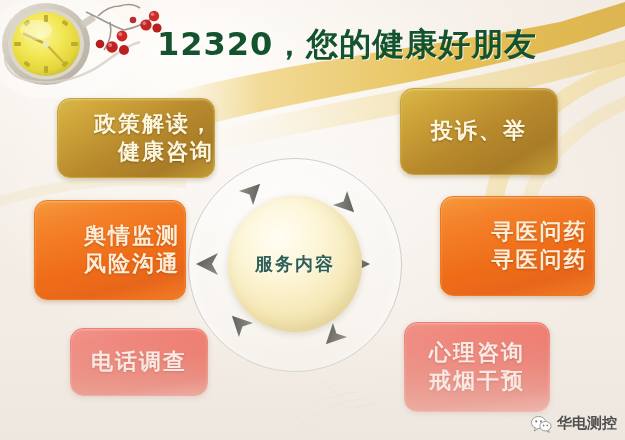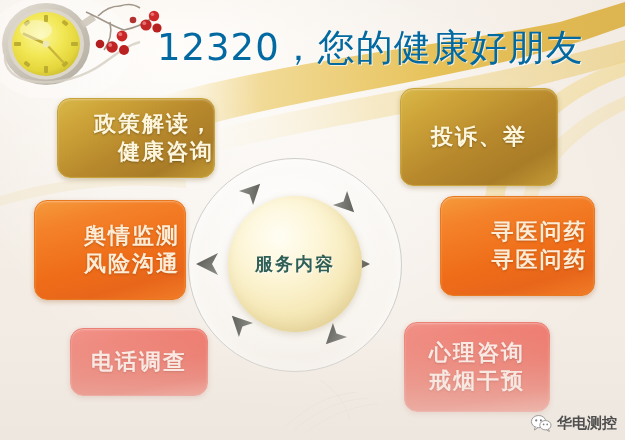--- a/index.html
+++ b/index.html
@@ -60,24 +60,24 @@
     left: 0; top: 0;
     width: 175px; height: 98px;
     pointer-events: none;
   }
 
   
   .title {
     position: absolute;
     left: 157px;
     top: 23px;
-    font-size: 37px;
-    font-weight: normal;
+    font-size: 32px;
+    font-weight: bold;
     letter-spacing: 1px;
-    color: #0369a1;
+    color: #14532d;
     text-shadow: 1px 1px 0 rgba(255,255,255,.7);
     white-space: nowrap;
   }
 
   
   .ring {
     position: absolute;
     left: 188px;
     top: 158px;
     width: 212px;
@@ -167,21 +167,21 @@
     color: #fde9e4;
     text-shadow: 0 1px 2px rgba(150,55,45,.45);
   }
 
   
   .watermark {
     position: absolute;
     right: 8px;
     bottom: 7px;
     display: flex;
-    align-items: flex-start;
+    align-items: flex-end;
     gap: 5px;
   }
   .wechat-badge {
     width: 22px;
     height: 18px;
     position: relative;
   }
   .wm-text {
     font-size: 15px;
     font-weight: bold;
@@ -345,21 +345,21 @@
 
   <div class="core">
     <span class="core-label">服务内容</span>
   </div>
 
   <div class="box box-gold" style="left:57px;  top:98px;  width:158px; height:80px;align-items:flex-end;">
     <span class="line">政策解读，</span>
     <span class="line">健康咨询</span>
   </div>
 
-  <div class="box box-gold" style="left:400px; top:88px;  width:158px; height:98px;">
+  <div class="box box-gold" style="left:400px; top:88px;  width:158px; height:87px;">
     <span class="line">投诉、举</span>
   </div>
 
   <div class="box box-orange" style="left:34px;  top:200px; width:152px; height:100px;">
     <span class="line">舆情监测</span>
     <span class="line">风险沟通</span>
   </div>
 
   <div class="box box-orange" style="left:440px; top:196px; width:155px; height:100px;">
     <span class="line">寻医问药</span>

